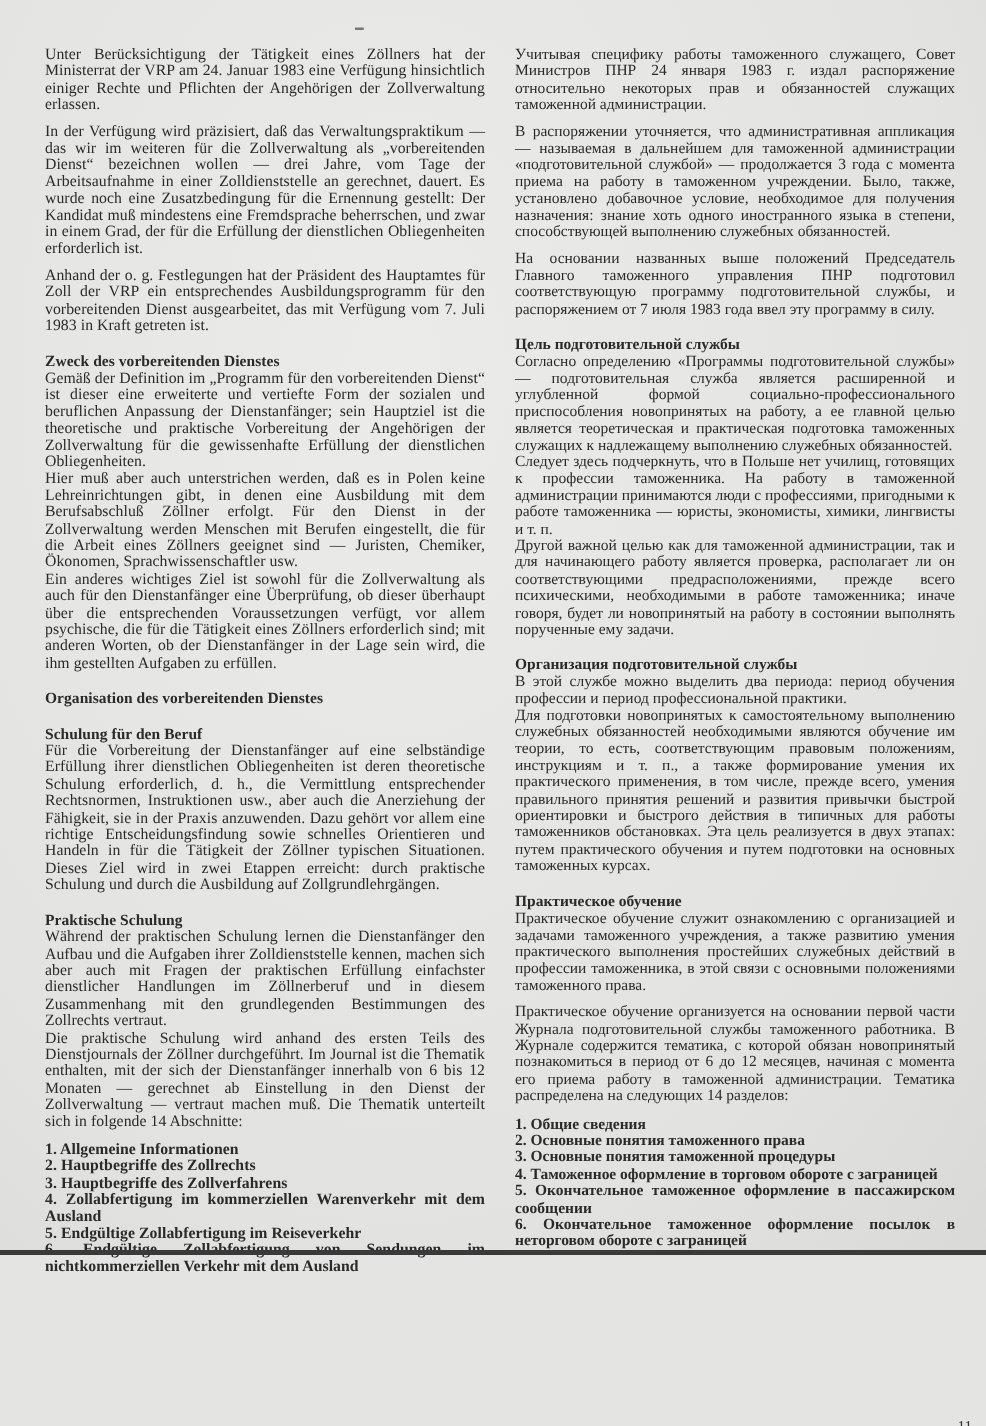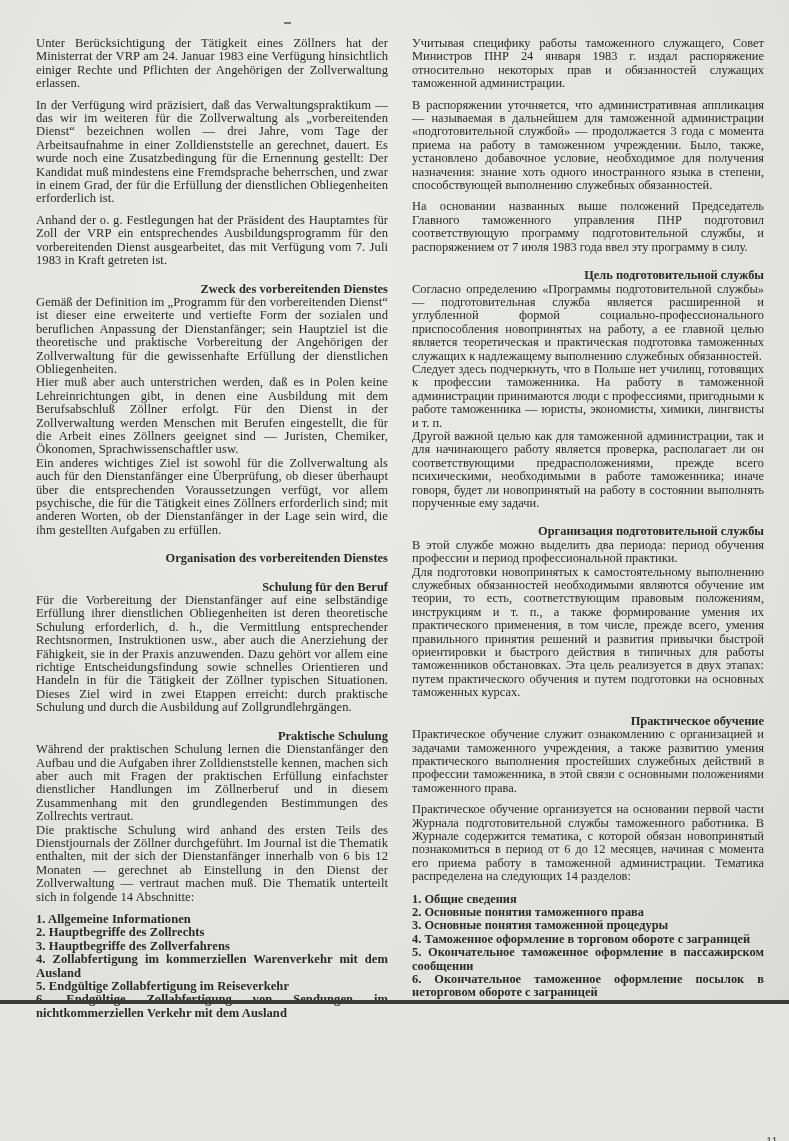--- a/index.html
+++ b/index.html
@@ -23,21 +23,21 @@
   .col {
     position: absolute; top: 37px;
     font-size: 11.2px; line-height: 13.4px;
     text-align: justify; hyphens: manual;
   }
   .col.left { left: 36px; width: 352px; font-family: "Liberation Serif", "DejaVu Serif", serif; font-size: 12.6px; letter-spacing: 0.05px; }
   .col.right { left: 412px; width: 352px; font-family: "Liberation Serif", "DejaVu Serif", serif; font-size: 12.4px; }
   .col p { margin: 0; }
   .col p.gap { margin-top: 8px; }
   .col h3 {
-    margin: 15px 0 0 0; font-size: 12.4px; line-height: 13.4px; font-weight: bold; text-align: right;
+    margin: 15px 0 0 0; font-size: 12.4px; line-height: 13.4px; font-weight: bold; text-align: left;
   }
   .col ol.topics { list-style: none; margin: 9px 0 0 0; padding: 0; }
   .col ol.topics li { font-weight: bold; margin: 0; text-align: justify; }
   .page-number {
     position: absolute; left: 766px; top: 1134px; font-size: 12px;
     font-family: "Liberation Serif", serif; color: #333;
   }
 </style>
 </head>
 <body>

